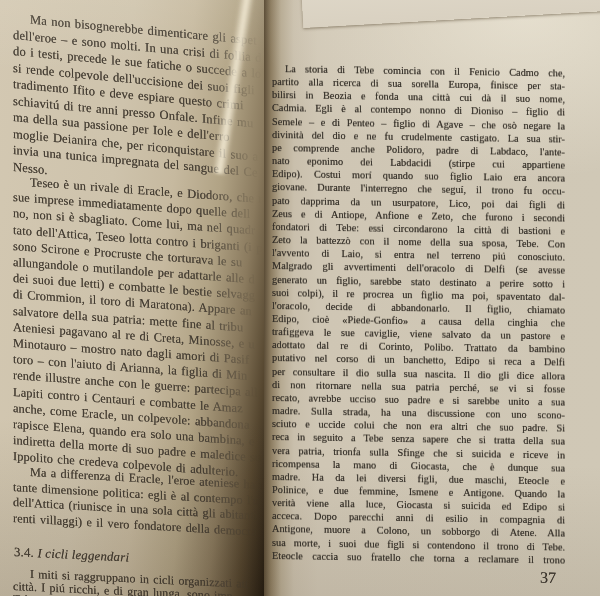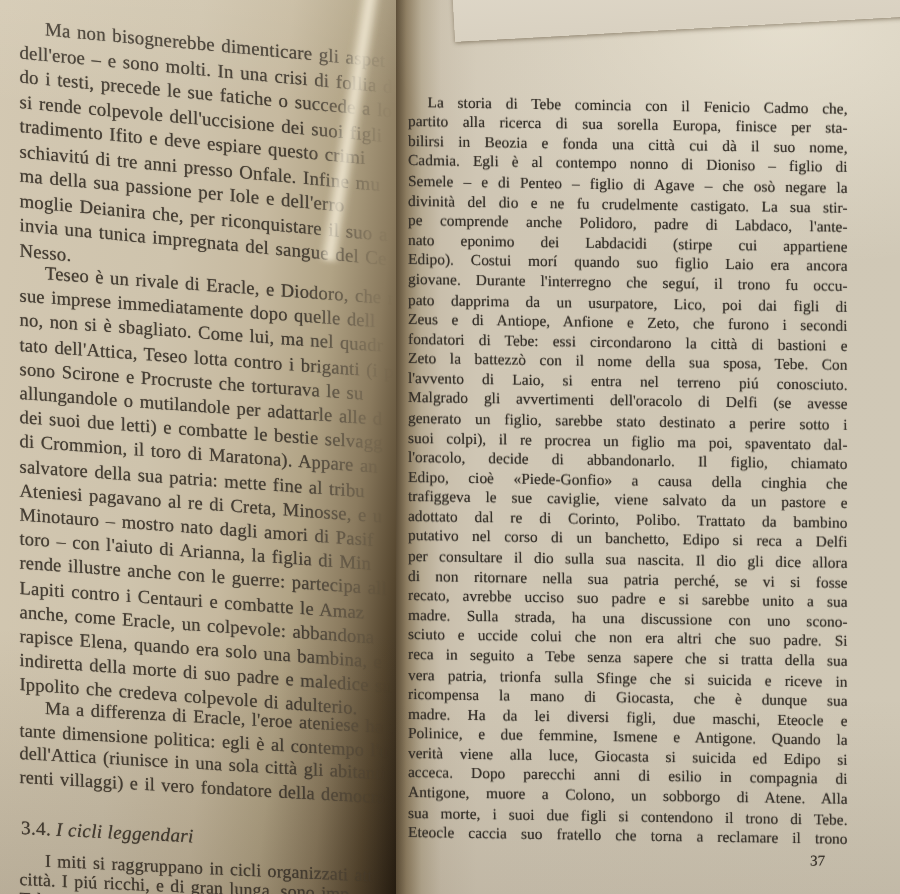--- a/index.html
+++ b/index.html
@@ -65,21 +65,21 @@
     color:#36312a; filter:blur(.22px);
   }
   .rp-text .line {
     height:13.16px; line-height:13.16px; font-size:10.3px;
     overflow:hidden; text-align:justify; text-align-last:justify;
     word-spacing:.4px; text-shadow:0 0 .5px rgba(50,44,36,.7);
   }
   .rp-text .line:first-child { text-indent:13px; }
   .page-number {
     position:absolute; left:540px; top:569px; z-index:2;
-    font-size:10px; color:#3b352d; transform:rotate(.9deg);
+    font-size:16px; color:#3b352d; transform:rotate(.9deg);
     text-shadow:0 0 .5px rgba(50,44,36,.7);
   }
 </style>
 </head>
 <body>
 
 <div class="scene">
 
   <div class="page-left">
     <div class="lp-text">

